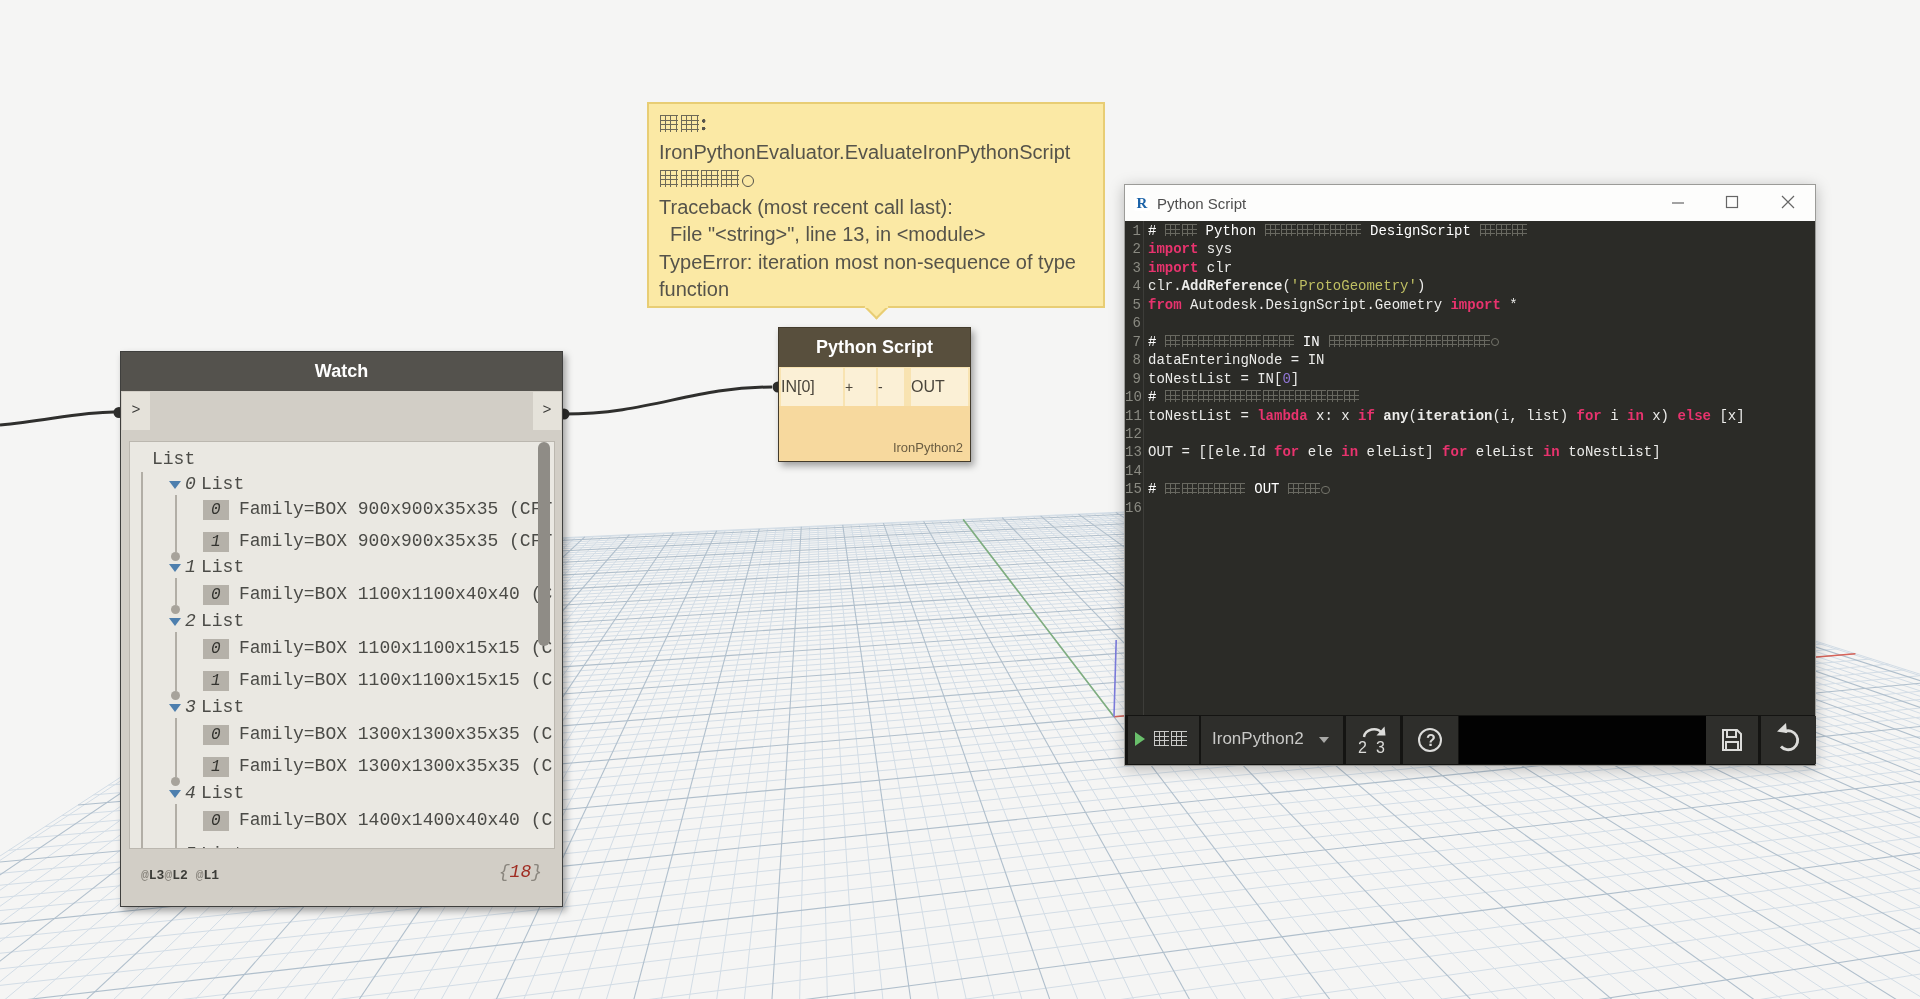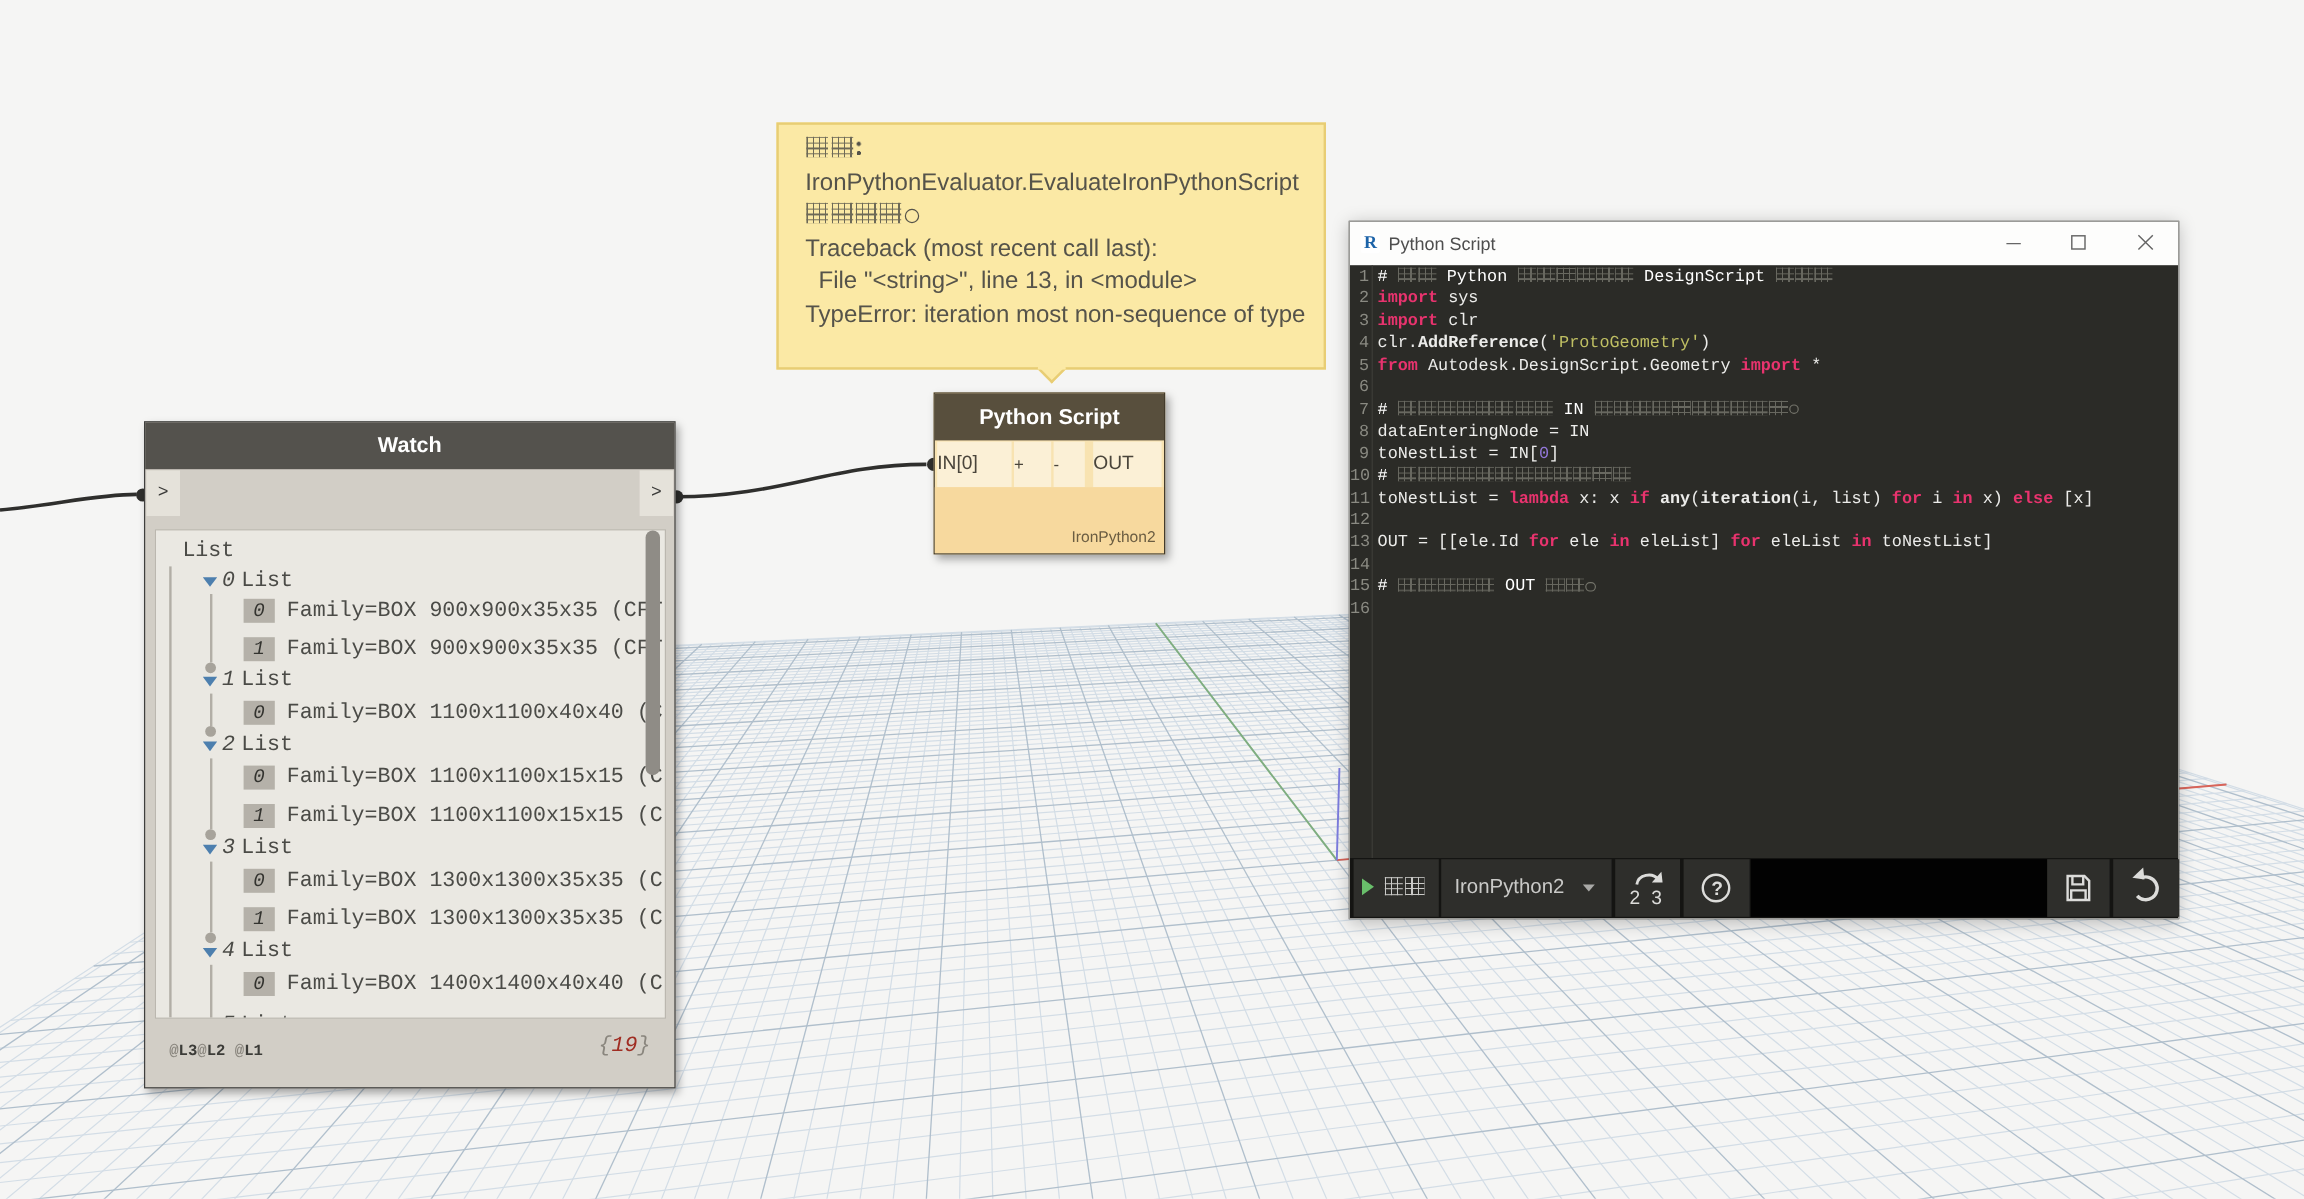--- a/index.html
+++ b/index.html
@@ -21,21 +21,21 @@
 .tri{position:absolute;width:0;height:0;border-left:6px solid transparent;border-right:6px solid transparent;border-top:8px solid #4d7fae}
 .tline{position:absolute;width:2px;background:#b2aea6}
 .tdot{position:absolute;width:9px;height:9px;border-radius:50%;background:#a7a39b}
 #watch .foot{position:absolute;left:8px;bottom:8px;right:8px;height:42px;font-family:"Liberation Mono",monospace}
 
 #pynode{left:778px;top:327px;width:191px;height:133px;background:#f8e3b1;border:1.5px solid #433b2c;box-shadow:3px 4px 7px rgba(0,0,0,0.35)}
 #pynode .title{position:absolute;left:0;top:0;right:0;height:39px;background:#584f3d;color:#fff;font-weight:bold;font-size:18px;text-align:center;line-height:39px}
 .pport{position:absolute;background:#fbf0d6;color:#4a453b;font-size:16px;line-height:38px;}
 #pynode .lower{position:absolute;left:0;right:0;top:78px;bottom:0;background:#f7d99e}
 
-#bubble{left:647px;top:102px;width:458px;height:206px;background:#fbe9a5;border:2px solid #e8cd74;box-sizing:border-box;color:#55534a;font-size:20px;line-height:27.5px;padding:7px 0 0 22px;--c:#55534a}
+#bubble{left:647px;top:102px;width:458px;height:206px;background:#fbe9a5;border:2px solid #e8cd74;box-sizing:border-box;color:#55534a;font-size:20px;line-height:27.5px;padding:7px 0 0 10px;--c:#55534a}
 #bubble .notch{position:absolute;left:219px;top:195px;width:15px;height:15px;background:#fbe9a5;border-right:2px solid #e8cd74;border-bottom:2px solid #e8cd74;transform:rotate(45deg)}
 #bubble .ncover{position:absolute;left:216px;top:200px;width:23px;height:4px;background:#fbe9a5}
 
 #editor{left:1124px;top:184px;width:692px;height:582px;background:#2b2b27;border:1px solid #9b9b98;box-sizing:border-box;box-shadow:0 3px 14px rgba(0,0,0,0.25)}
 #editor .tbar{position:absolute;left:0;top:0;right:0;height:36px;background:#fdfdfc;color:#4e4e4e;font-size:15px}
 #editor .code{position:absolute;left:0;top:36px;right:0;height:496px;font-family:"Liberation Mono",monospace;font-size:14px;line-height:18.45px;white-space:pre;color:#ececea}
 #editor .code .cj{width:1.08em;height:0.82em;margin:0 0.04em}
 #editor .code .cjo{width:0.45em;height:0.45em}
 .ln{position:absolute;left:0;width:16px;text-align:right;color:#8a8a82}
 .cl{position:absolute;left:23px}
@@ -323,21 +323,21 @@
 <div class="row" style="left:71px;top:341px">List</div>
 <div class="row" style="left:73px;top:368px"><span class="badge">0</span></div>
 <div class="row" style="left:109px;top:368px">Family=BOX 1400x1400x40x40 (C</div>
 
 <div class="row" style="left:55px;top:402px"><i>5</i></div>
 <div class="row" style="left:71px;top:402px">List</div>
  </div>
  <div style="position:absolute;left:417px;top:90px;width:12px;height:204px;border-radius:6px;background:#8f8c86"></div>
  <div class="foot">
   <span style="position:absolute;left:12px;top:12px;font-size:13px;font-weight:bold;color:#3c3c38"><span style="color:#8a867e">@</span>L3<span style="color:#8a867e">@</span>L2 <span style="color:#8a867e">@</span>L1</span>
-  <span style="position:absolute;right:12px;top:6px;font-size:18px;font-style:italic"><span style="color:#8a867e">{</span><span style="color:#a02d23">19</span><span style="color:#8a867e">}</span></span>
+  <span style="position:absolute;right:12px;top:6px;font-size:18px;font-style:italic"><span style="color:#8a867e">{</span><span style="color:#a02d23">18</span><span style="color:#8a867e">}</span></span>
  </div>
 </div>
 
 <div id="pynode" class="abs">
  <div class="title">Python Script</div>
  <div class="pport" style="left:2px;top:40px;width:62px;height:38px">IN[0]</div>
  <div class="pport" style="left:66px;top:40px;width:31px;height:38px;font-size:14px">+</div>
  <div class="pport" style="left:99px;top:40px;width:26px;height:38px;font-size:14px">-</div>
  <div class="pport" style="left:132px;top:40px;width:57px;height:38px">OUT</div>
  <div class="lower">
@@ -347,20 +347,21 @@
 
 <div id="bubble" class="abs">
 <div class="notch"></div>
     <div class="ncover"></div>
 <div><span class="cj"></span><span class="cj"></span><span class="cjc"></span></div>
     <div>IronPythonEvaluator.EvaluateIronPythonScript</div>
     <div><span class="cj"></span><span class="cj"></span><span class="cj"></span><span class="cj"></span><span class="cjo"></span></div>
     <div>Traceback (most recent call last):</div>
     <div>&nbsp;&nbsp;File "&lt;string&gt;", line 13, in &lt;module&gt;</div>
     <div>TypeError: iteration most non-sequence of type</div>
+    <div>function</div>
 </div>
 
 <div id="editor" class="abs">
  <div class="tbar">
   <span style="position:absolute;left:9px;top:10px;width:16px;height:16px;background:#fff;border-radius:2px;color:#1c63a8;font-weight:bold;font-size:15px;text-align:center;line-height:16px;font-family:'Liberation Serif',serif">R</span>
   <span style="position:absolute;left:32px;top:10px">Python Script</span>
   <svg class="wb" style="left:546px" width="14" height="36">
         <line x1="1" y1="18" x2="13" y2="18" stroke="#666" stroke-width="1.2"></line>
       </svg>
   <svg class="wb" style="left:600px" width="14" height="36">

